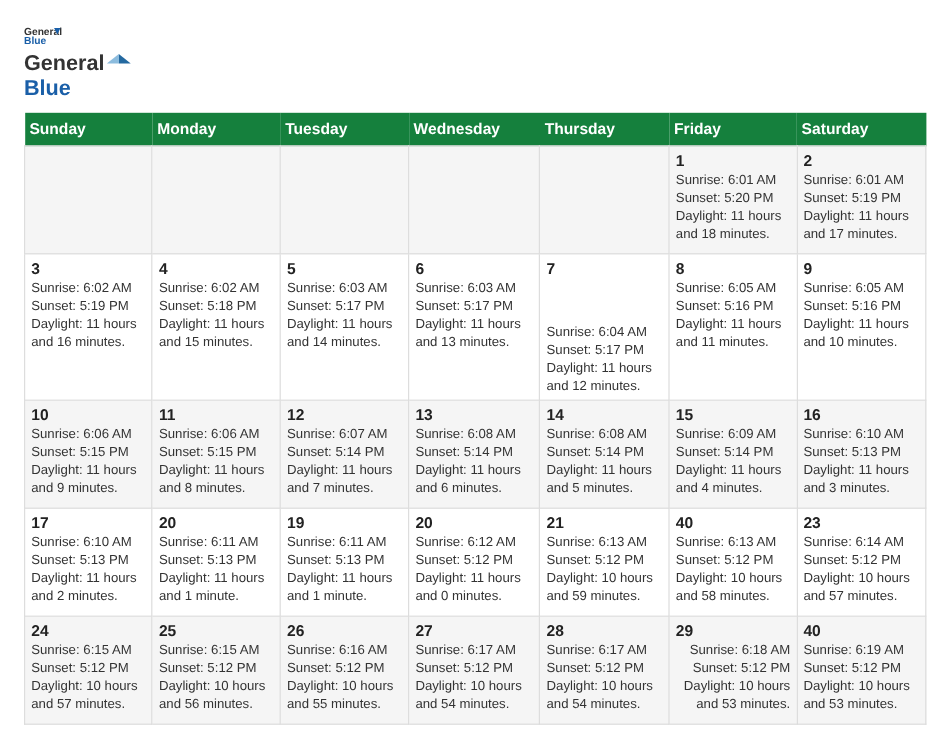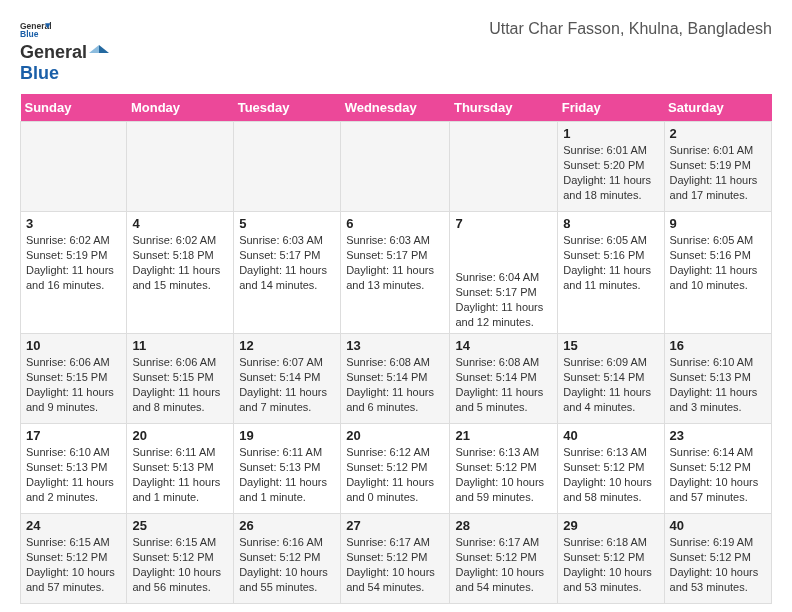--- a/index.html
+++ b/index.html
@@ -41,21 +41,21 @@
     .location {
       font-size: 16px;
       color: #555;
     }
     table {
       width: 100%;
       border-collapse: collapse;
       font-size: 11px;
     }
     thead tr th {
-      background-color: #ec4899;
+      background-color: #15803d;
       color: #fff;
       padding: 6px 4px;
       text-align: left;
       font-size: 13px;
       font-weight: bold;
     }
     tbody tr td {
       border: 1px solid #ddd;
       vertical-align: top;
       padding: 4px 5px;
@@ -100,21 +100,20 @@
       <svg width="20" height="20" viewBox="0 0 20 20" style="margin:0 2px;">
         <polygon points="10,2 20,10 10,10" fill="#2469a0"></polygon>
         <polygon points="10,2 10,10 0,10" fill="#5ba0d0" opacity="0.7"></polygon>
       </svg>
     </div>
     <div>
       <span style="font-size:18px;font-weight:bold;color:#1a5fa8;">Blue</span>
     </div>
   </div>
   <div class="title-area">
-    <div class="location">Uttar Char Fasson, Khulna, Bangladesh</div>
   </div>
 </div>
 
 <table>
   <thead>
     <tr>
     <th>Sunday</th>
         <th>Monday</th>
         <th>Tuesday</th>
         <th>Wednesday</th>
@@ -301,21 +300,21 @@
 Daylight: 10 hours and 54 minutes.</div>
         </td>
         <td>
           <span class="day-number">28</span>
           <div class="day-info" style="white-space: pre-line;">Sunrise: 6:17 AM
 Sunset: 5:12 PM
 Daylight: 10 hours and 54 minutes.</div>
         </td>
         <td>
           <span class="day-number">29</span>
-          <div class="day-info" style="white-space: pre-line;">Sunrise: 6:18 AM
+          <div class="day-info" style="white-space: pre-line; text-align: right;">Sunrise: 6:18 AM
 Sunset: 5:12 PM
 Daylight: 10 hours and 53 minutes.</div>
         </td>
         <td>
           <span class="day-number">40</span>
           <div class="day-info" style="white-space: pre-line;">Sunrise: 6:19 AM
 Sunset: 5:12 PM
 Daylight: 10 hours and 53 minutes.</div>
         </td>
       </tr>

